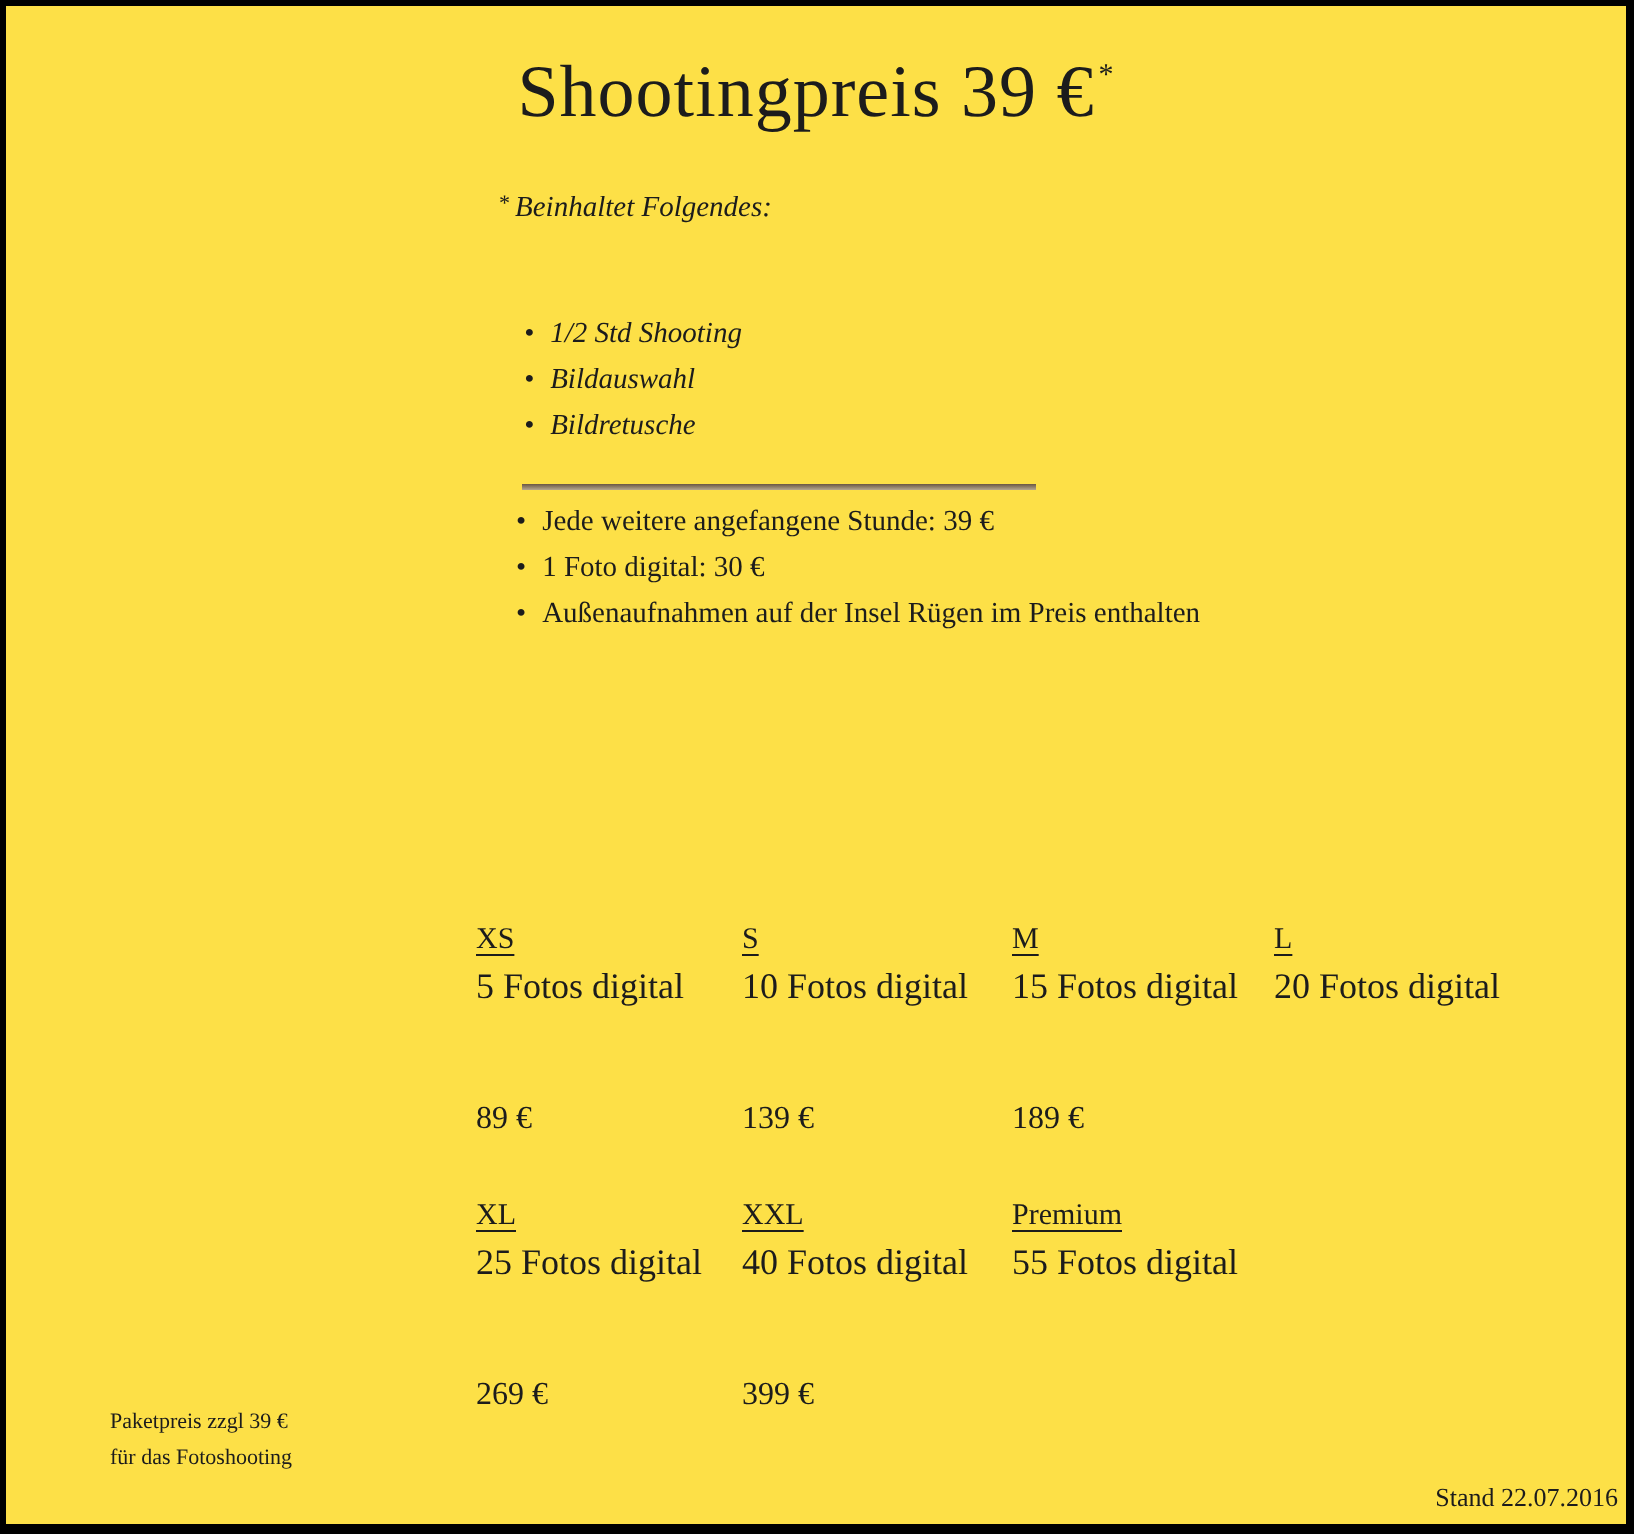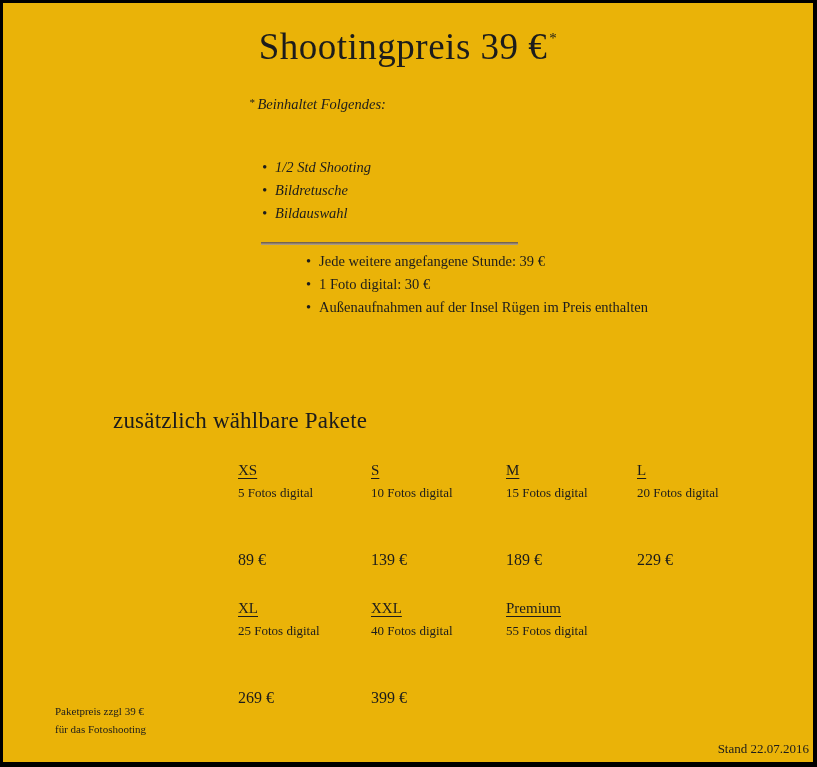--- a/index.html
+++ b/index.html
@@ -1,21 +1,21 @@
 <!DOCTYPE html>
 <html><head>
 <meta charset="utf-8">
 <style>
   html, body { margin: 0; padding: 0; background: #ffffff; }
   .page {
     position: relative;
     width: 817px;
     height: 767px;
     box-sizing: border-box;
-    background: #eab308;
+    background: #fde047;
     border-style: solid;
     border-color: #000000;
     border-width: 3px 4px 5px 3px;
     font-family: "Liberation Serif", "DejaVu Serif", serif;
     color: #1c1c1c;
     overflow: hidden;
   }
   .title {
     position: absolute;
     top: 22px; left: 0; right: 0;
@@ -45,21 +45,20 @@
     position: absolute;
     left: 258px; top: 239px;
     width: 257px; height: 3px;
     background: linear-gradient(to bottom, #6a5743, #b5a78f);
   }
   .extras {
     position: absolute;
     left: 255px; top: 247px;
     font-size: 14.5px;
     line-height: 23px;
-    margin-left: 48px;
   }
   .packages-heading {
     position: absolute;
     left: 110px; top: 405px;
     font-size: 23px;
     font-weight: 400;
     margin: 0;
     letter-spacing: 0.2px;
   }
   .pkg-row {
@@ -69,21 +68,21 @@
   }
   .pkg-row-1 { top: 458px; grid-template-columns: 133px 135px 131px 133px; }
   .pkg-row-2 { top: 596px; grid-template-columns: 133px 135px 131px; }
   .pkg-name {
     font-size: 15px;
     line-height: 18px;
     text-decoration: underline;
     text-underline-offset: 3px;
   }
   .pkg-desc {
-    font-size: 13px;
+    font-size: 18px;
     line-height: 18px;
     margin-top: 5px;
   }
   .pkg-price {
     font-size: 16px;
     line-height: 20px;
     margin-top: 48px;
   }
   .footnote {
     position: absolute;
@@ -101,55 +100,53 @@
 <body>
 
 <div class="page">
 
   <h1 class="title"><span>Shootingpreis 39 €</span><sup>*</sup></h1>
 
   <div class="includes">
     <div class="includes-label"><sup>*</sup><span>Beinhaltet Folgendes:</span></div>
     <ul>
       <li><span class="bullet">•</span><span>1/2 Std Shooting</span></li>
+      <li><span class="bullet">•</span><span>Bildauswahl</span></li>
       <li><span class="bullet">•</span><span>Bildretusche</span></li>
-      <li><span class="bullet">•</span><span>Bildauswahl</span></li>
     </ul>
   </div>
 
   <div class="divider"></div>
 
   <ul class="extras">
     <li><span class="bullet">•</span><span>Jede weitere angefangene Stunde: 39 €</span></li>
     <li><span class="bullet">•</span><span>1 Foto digital: 30 €</span></li>
     <li><span class="bullet">•</span><span>Außenaufnahmen auf der Insel Rügen im Preis enthalten</span></li>
   </ul>
 
-  <h2 class="packages-heading">zusätzlich wählbare Pakete</h2>
 
   <div class="pkg-row pkg-row-1">
     <div class="pkg-cell">
       <div class="pkg-name">XS</div>
       <div class="pkg-desc">5 Fotos digital</div>
       <div class="pkg-price">89 €</div>
     </div>
     <div class="pkg-cell">
       <div class="pkg-name">S</div>
       <div class="pkg-desc">10 Fotos digital</div>
       <div class="pkg-price">139 €</div>
     </div>
     <div class="pkg-cell">
       <div class="pkg-name">M</div>
       <div class="pkg-desc">15 Fotos digital</div>
       <div class="pkg-price">189 €</div>
     </div>
     <div class="pkg-cell">
       <div class="pkg-name">L</div>
       <div class="pkg-desc">20 Fotos digital</div>
-      <div class="pkg-price">229 €</div>
     </div>
   </div>
 
   <div class="pkg-row pkg-row-2">
     <div class="pkg-cell">
       <div class="pkg-name">XL</div>
       <div class="pkg-desc">25 Fotos digital</div>
       <div class="pkg-price">269 €</div>
     </div>
     <div class="pkg-cell">

